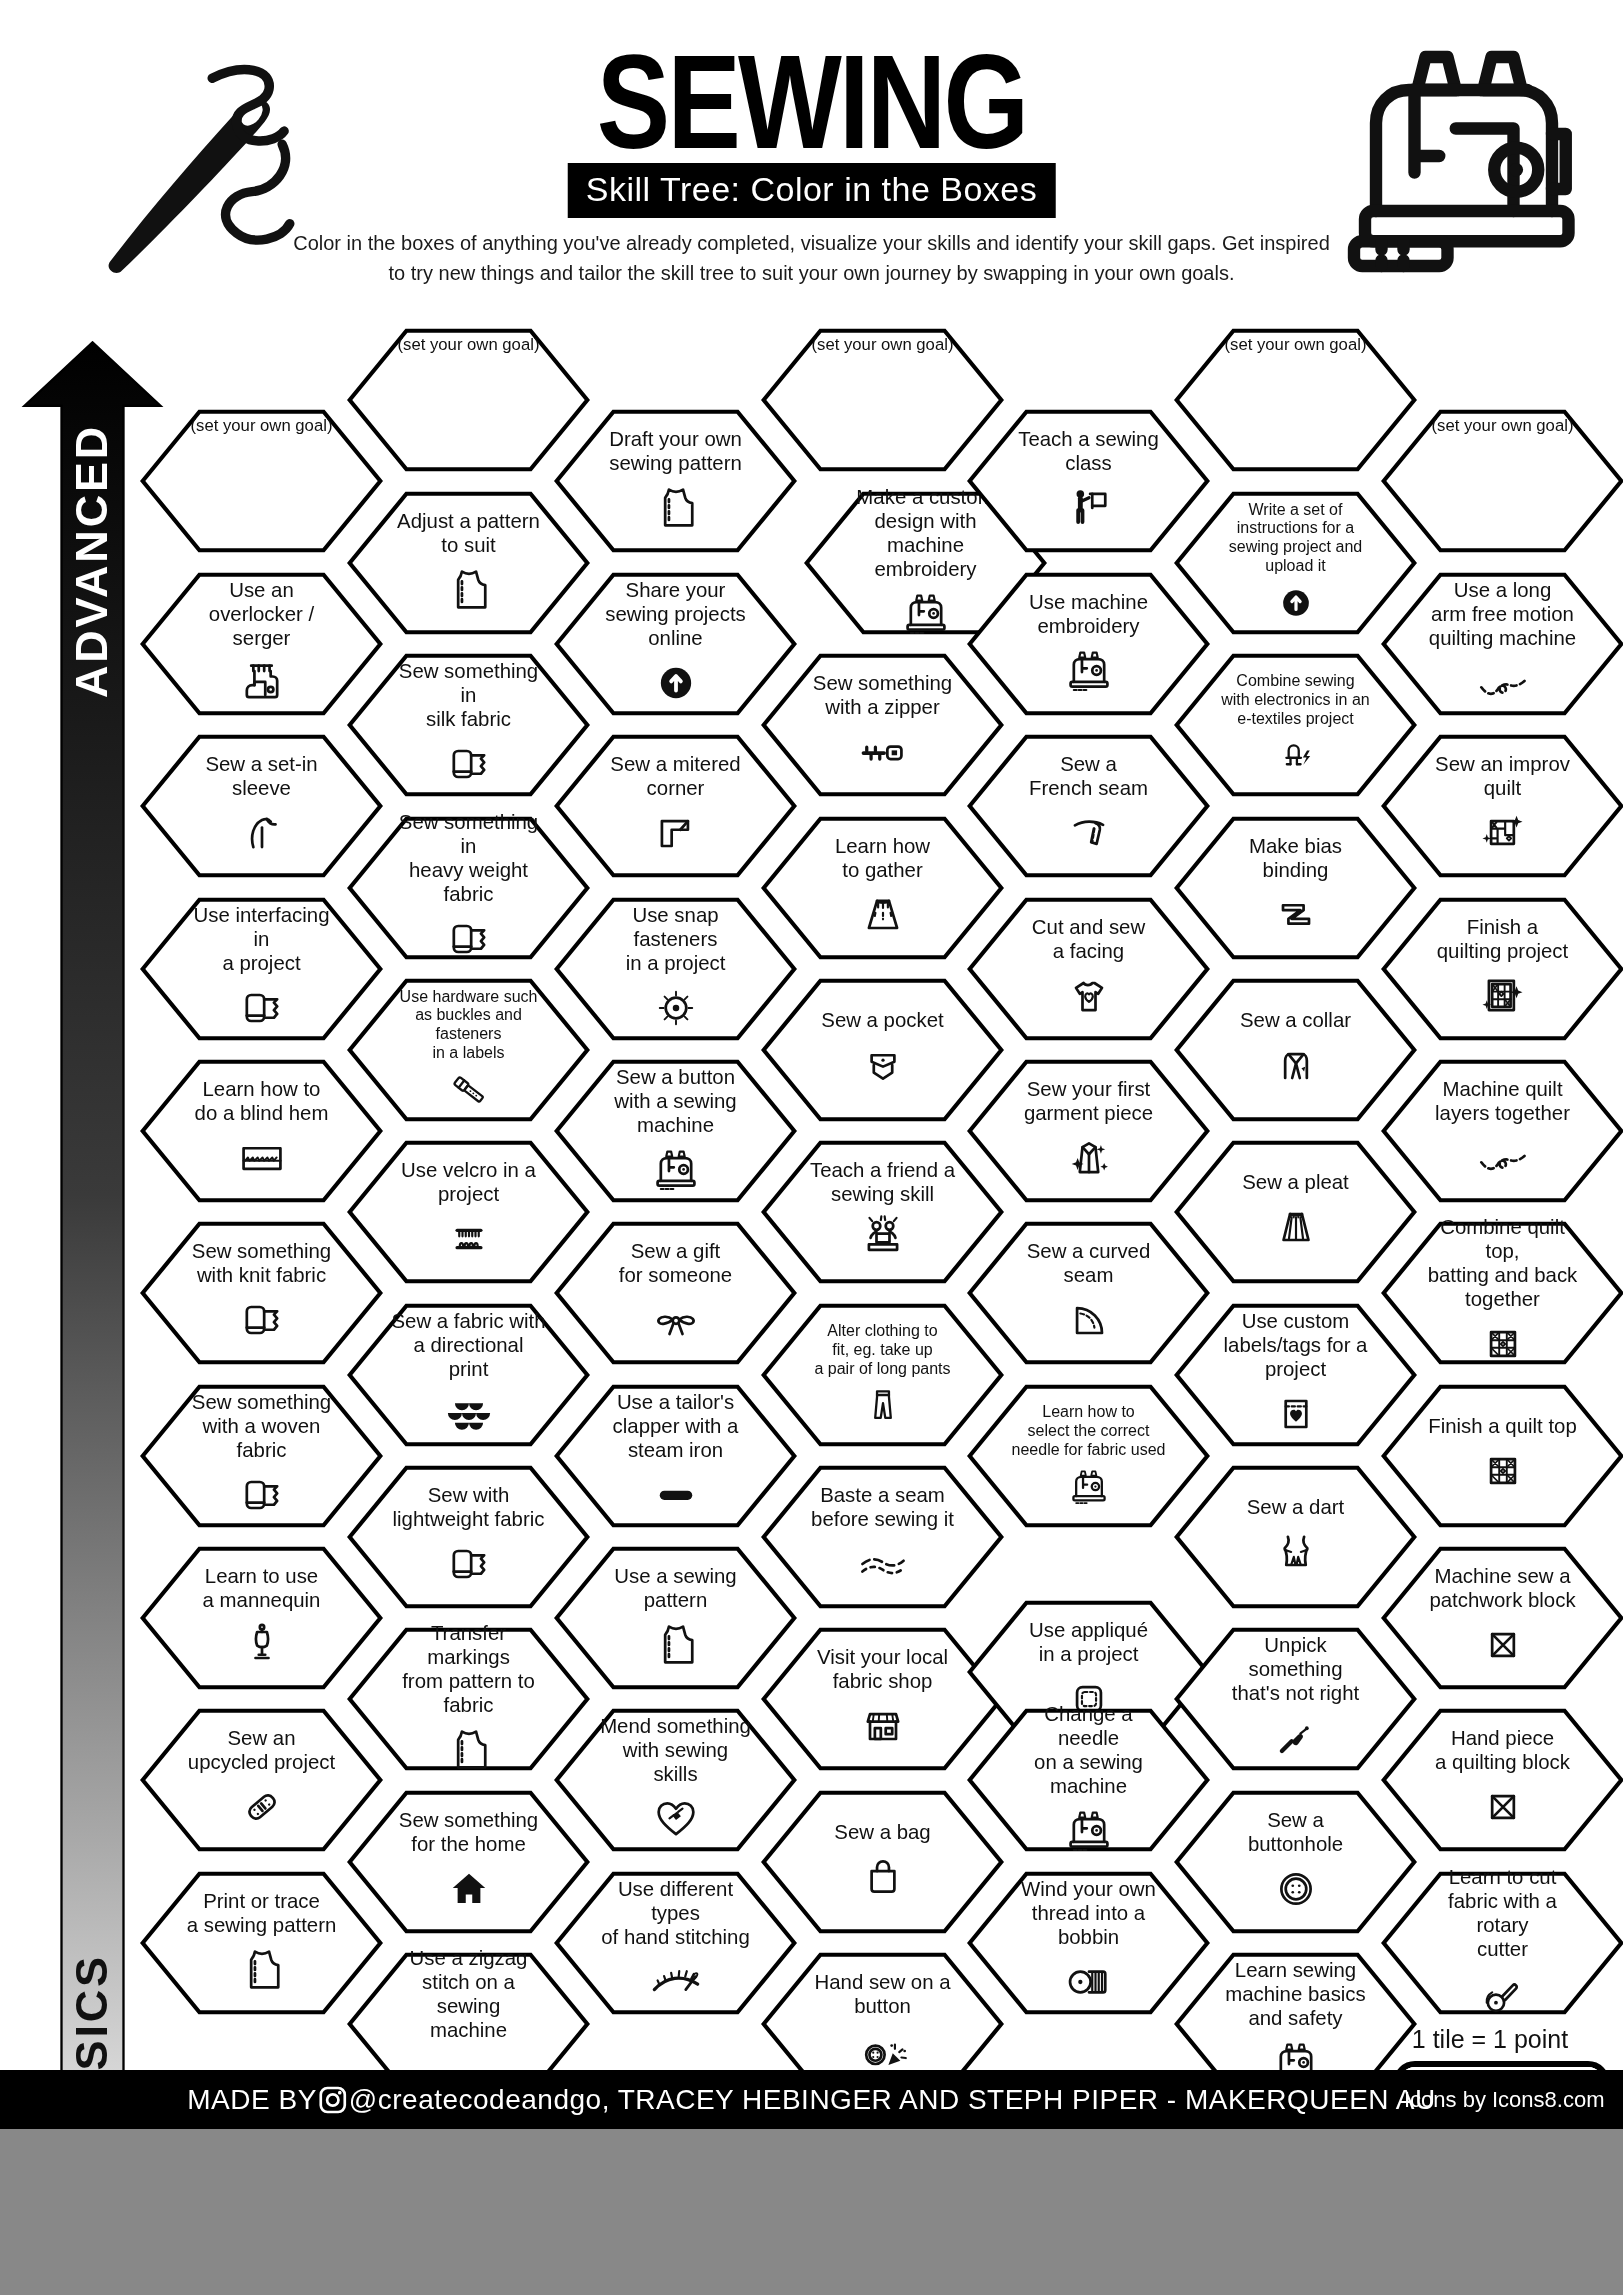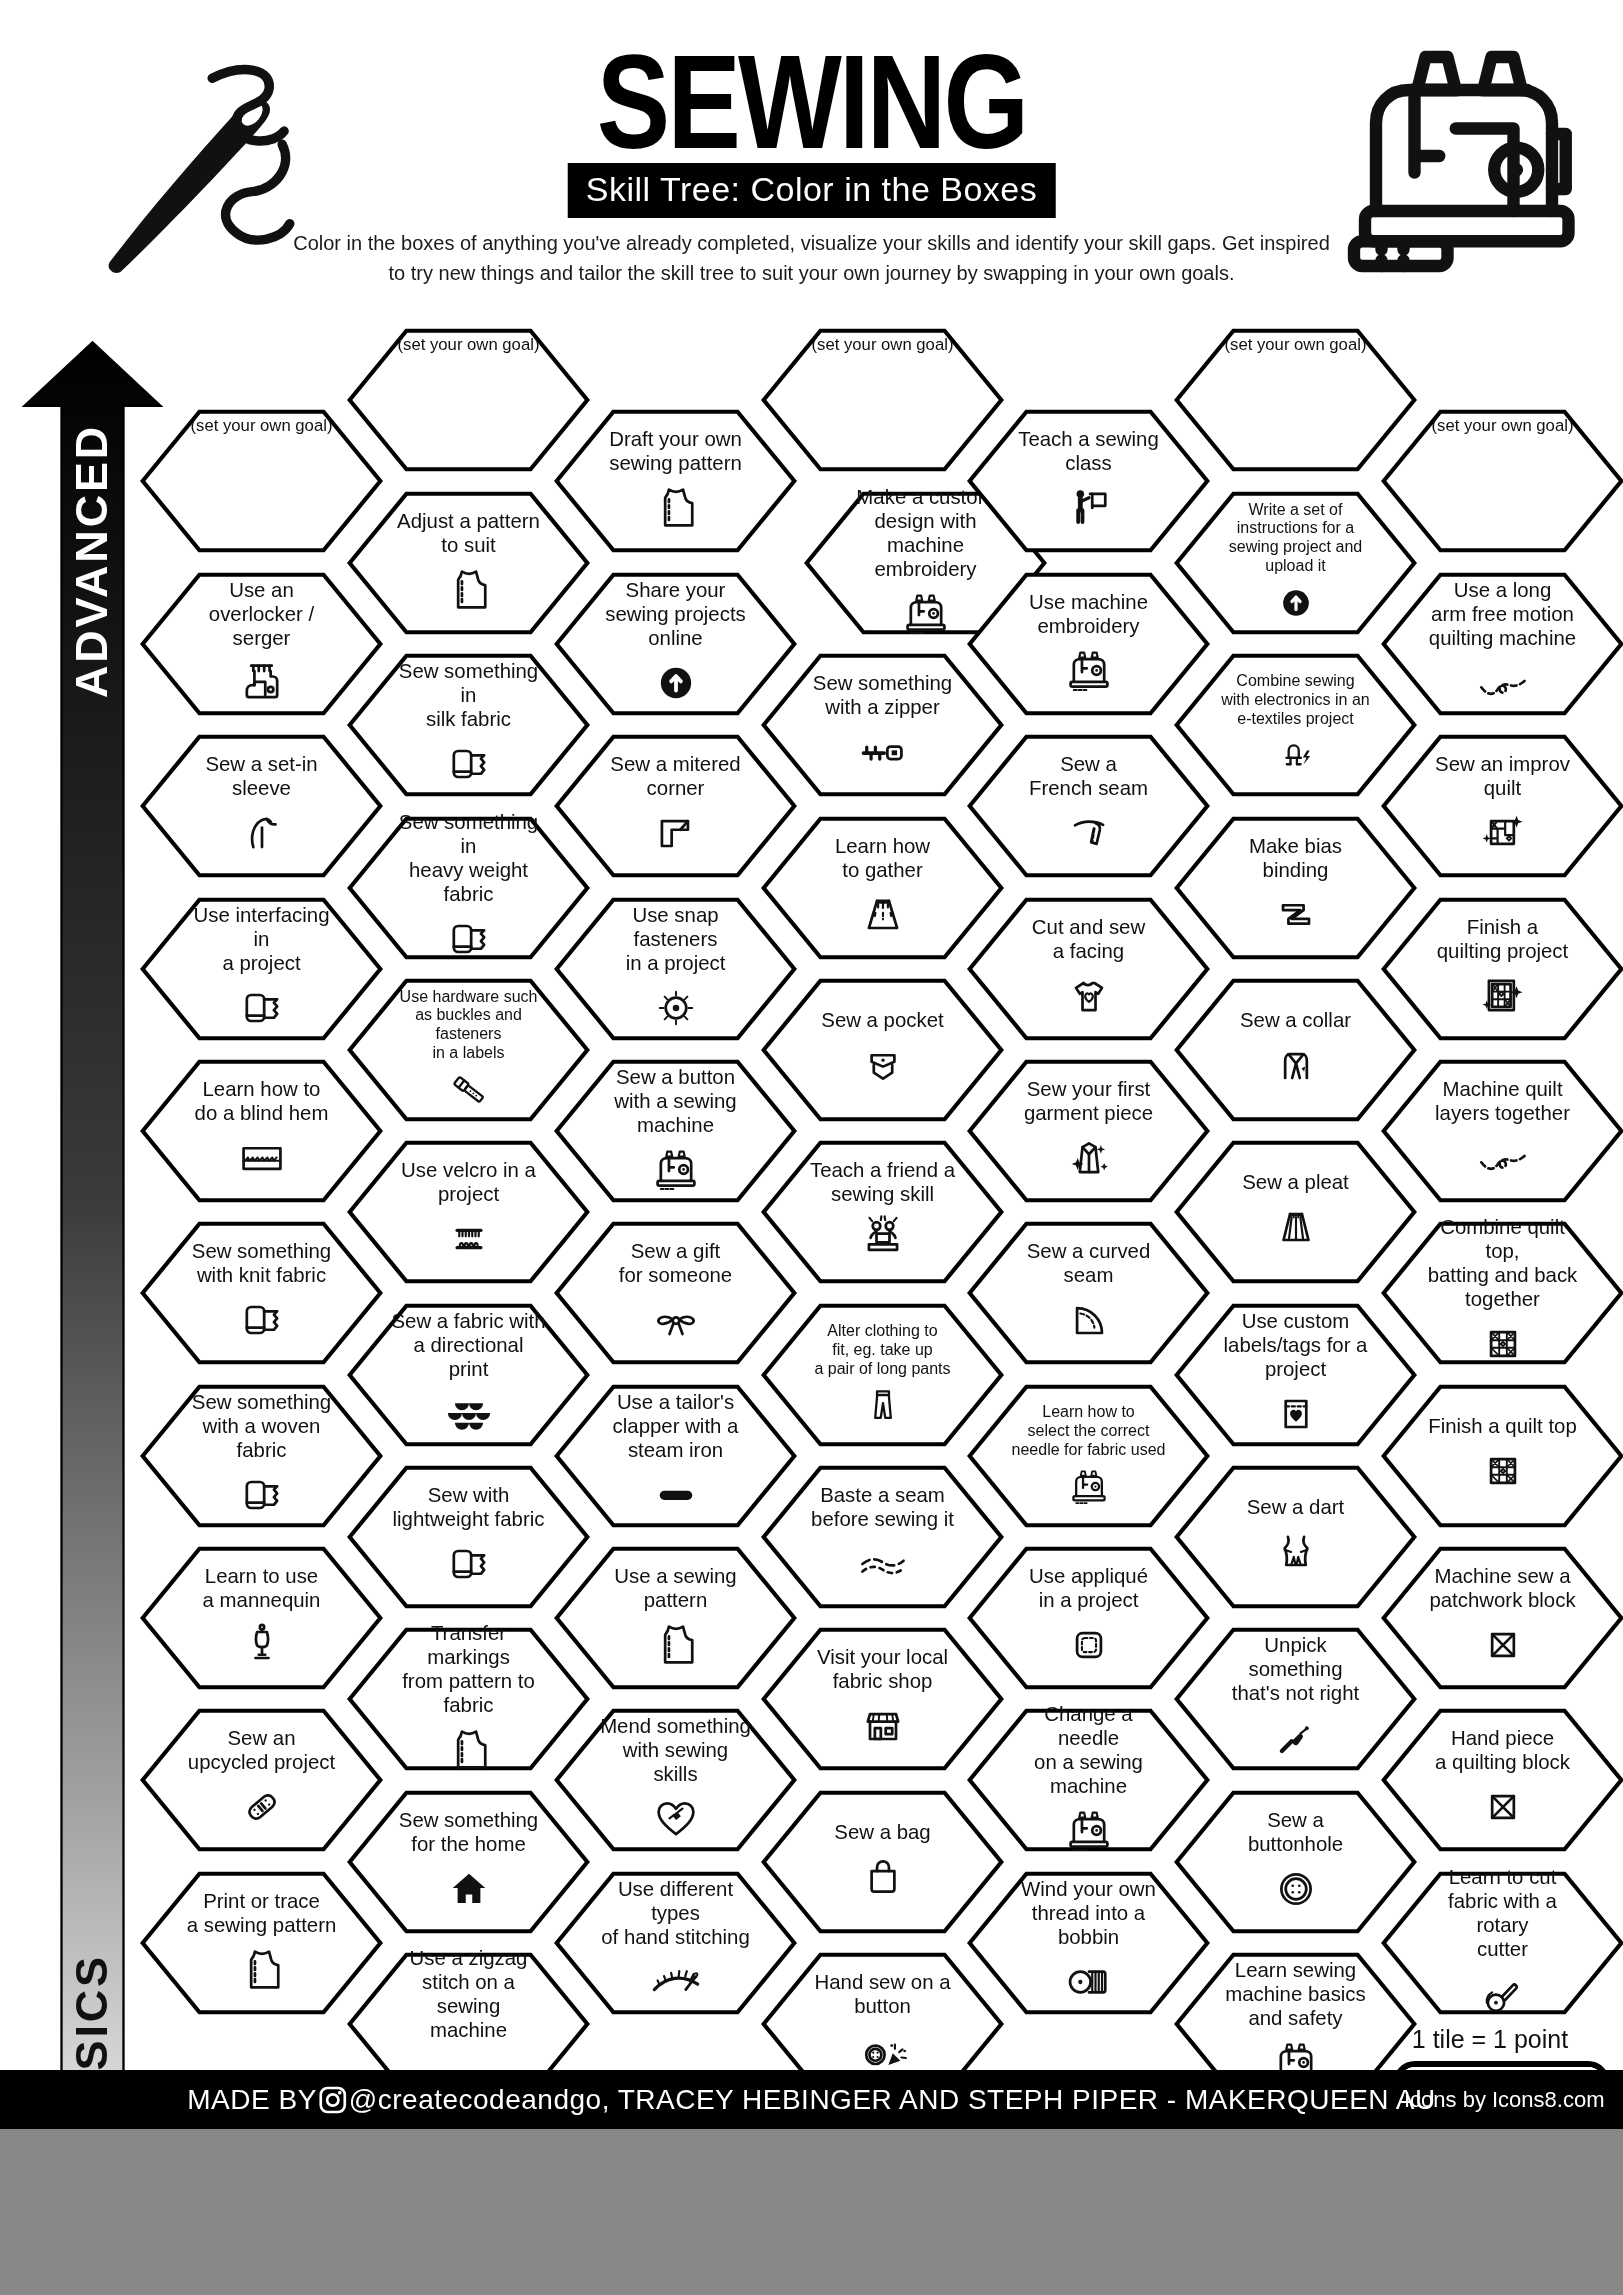--- a/index.html
+++ b/index.html
@@ -809,21 +809,21 @@
               <path d="M32 14h7l2 9H30zM55 14h7l2 9h-11z" stroke-width="4"></path>
               <path d="M20 68V36c0-6 5-10 11-10h34c6 0 11 4 11 10v32"></path>
               <path d="M35 26v24M35 43h9"></path>
               <circle cx="62" cy="47" r="8"></circle>
               <circle cx="62" cy="47" r="2.5" fill="#111" stroke="none"></circle>
               <rect x="14" y="68" width="68" height="9" rx="3"></rect>
               <path d="M20 83h26" stroke-dasharray="5 4" stroke-width="4"></path>
             </svg></div>
         </div>
       </div>
-      <div class="hex" style="left: 967px; top: 1546px;">
+      <div class="hex" style="left: 967px; top: 1600px;">
         <svg class="hex-border" viewBox="0 0 525 312">
           <polygon points="5,156 128,6 397,6 520,156 397,306 128,306"></polygon>
         </svg>
         <div class="hex-content">
           <div class="hex-label">Use appliqué
 in a project</div>
           <div class="hex-icon"><svg viewBox="0 0 96 96" fill="none" stroke="#111" stroke-width="5" stroke-linecap="round" stroke-linejoin="round">
               <rect x="26" y="26" width="44" height="44" rx="10"></rect>
               <rect x="35" y="35" width="26" height="26" rx="5" stroke-dasharray="5 5" stroke-width="4"></rect>
             </svg></div>

